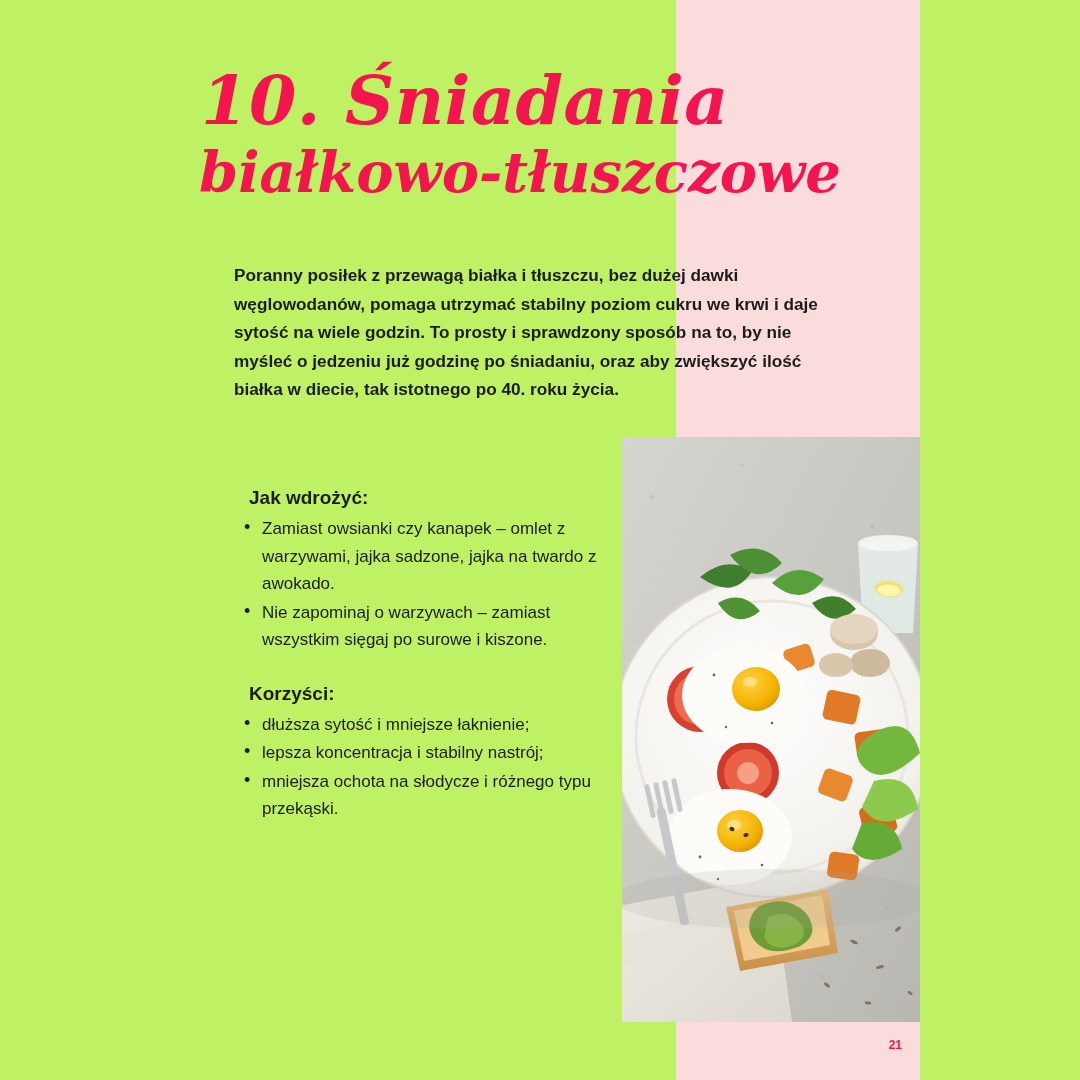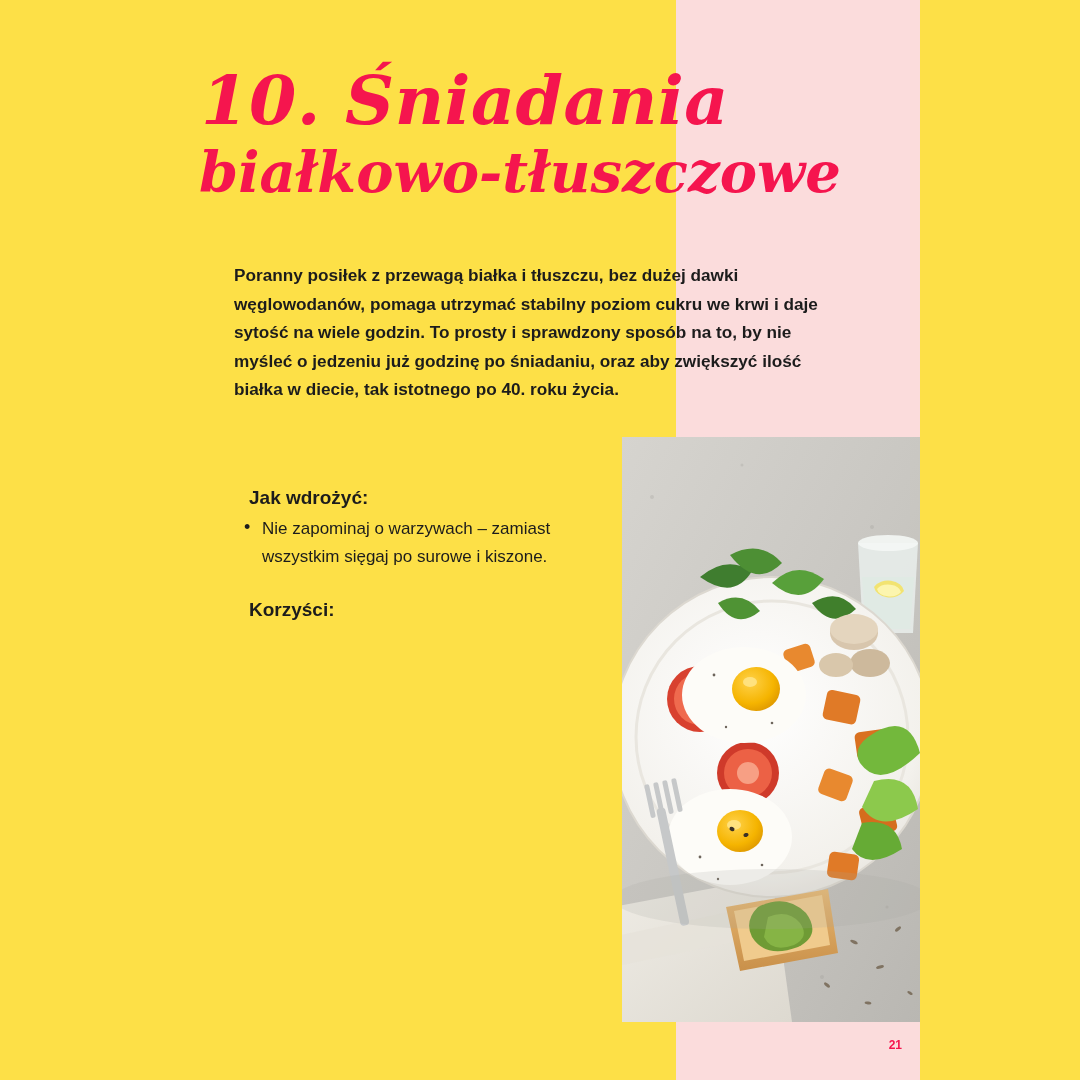--- a/index.html
+++ b/index.html
@@ -12,21 +12,21 @@
     background: #ffffff;
     font-family: "Liberation Sans", sans-serif;
     overflow: hidden;
     position: relative;
   }
 
   
   .page {
     position: absolute;
     inset: 0;
-    background: #fde047;
+    background: #bef264;
   }
   .pink-band {
     position: absolute;
     left: 676px;
     top: 0;
     width: 244px;
     height: 1080px;
     background: #fbdcdc;
   }
 
@@ -148,28 +148,34 @@
 
   <div class="intro">
     <p>Poranny posiłek z przewagą białka i tłuszczu, bez dużej dawki węglowodanów, pomaga utrzymać stabilny poziom cukru we krwi i daje sytość na wiele godzin. To prosty i sprawdzony sposób na to, by nie myśleć o jedzeniu już godzinę po śniadaniu, oraz aby zwiększyć ilość białka w diecie, tak istotnego po 40. roku życia.</p>
   </div>
 
   <div class="left-col">
 
     <div>
       <div class="section-heading">Jak wdrożyć:</div>
       <ul class="bullets">
+        <li>Zamiast owsianki czy kanapek – omlet z warzywami, jajka sadzone, jajka na twardo z awokado.</li>
         <li>Nie zapominaj o warzywach – zamiast wszystkim sięgaj po surowe i kiszone.</li>
       </ul>
     </div>
 
     <div class="gap-between"></div>
 
     <div>
       <div class="section-heading">Korzyści:</div>
+      <ul class="bullets">
+        <li>dłuższa sytość i mniejsze łaknienie;</li>
+        <li>lepsza koncentracja i stabilny nastrój;</li>
+        <li>mniejsza ochota na słodycze i różnego typu przekąski.</li>
+      </ul>
     </div>
 
   </div>
 
   <div class="photo">
     <svg width="298" height="585" viewBox="0 0 298 585" xmlns="http://www.w3.org/2000/svg" role="img">
       <defs>
         <linearGradient id="bg" x1="0" y1="0" x2="1" y2="1">
           <stop offset="0%" stop-color="#d6d4cf"></stop>
           <stop offset="55%" stop-color="#c8c6c1"></stop>

